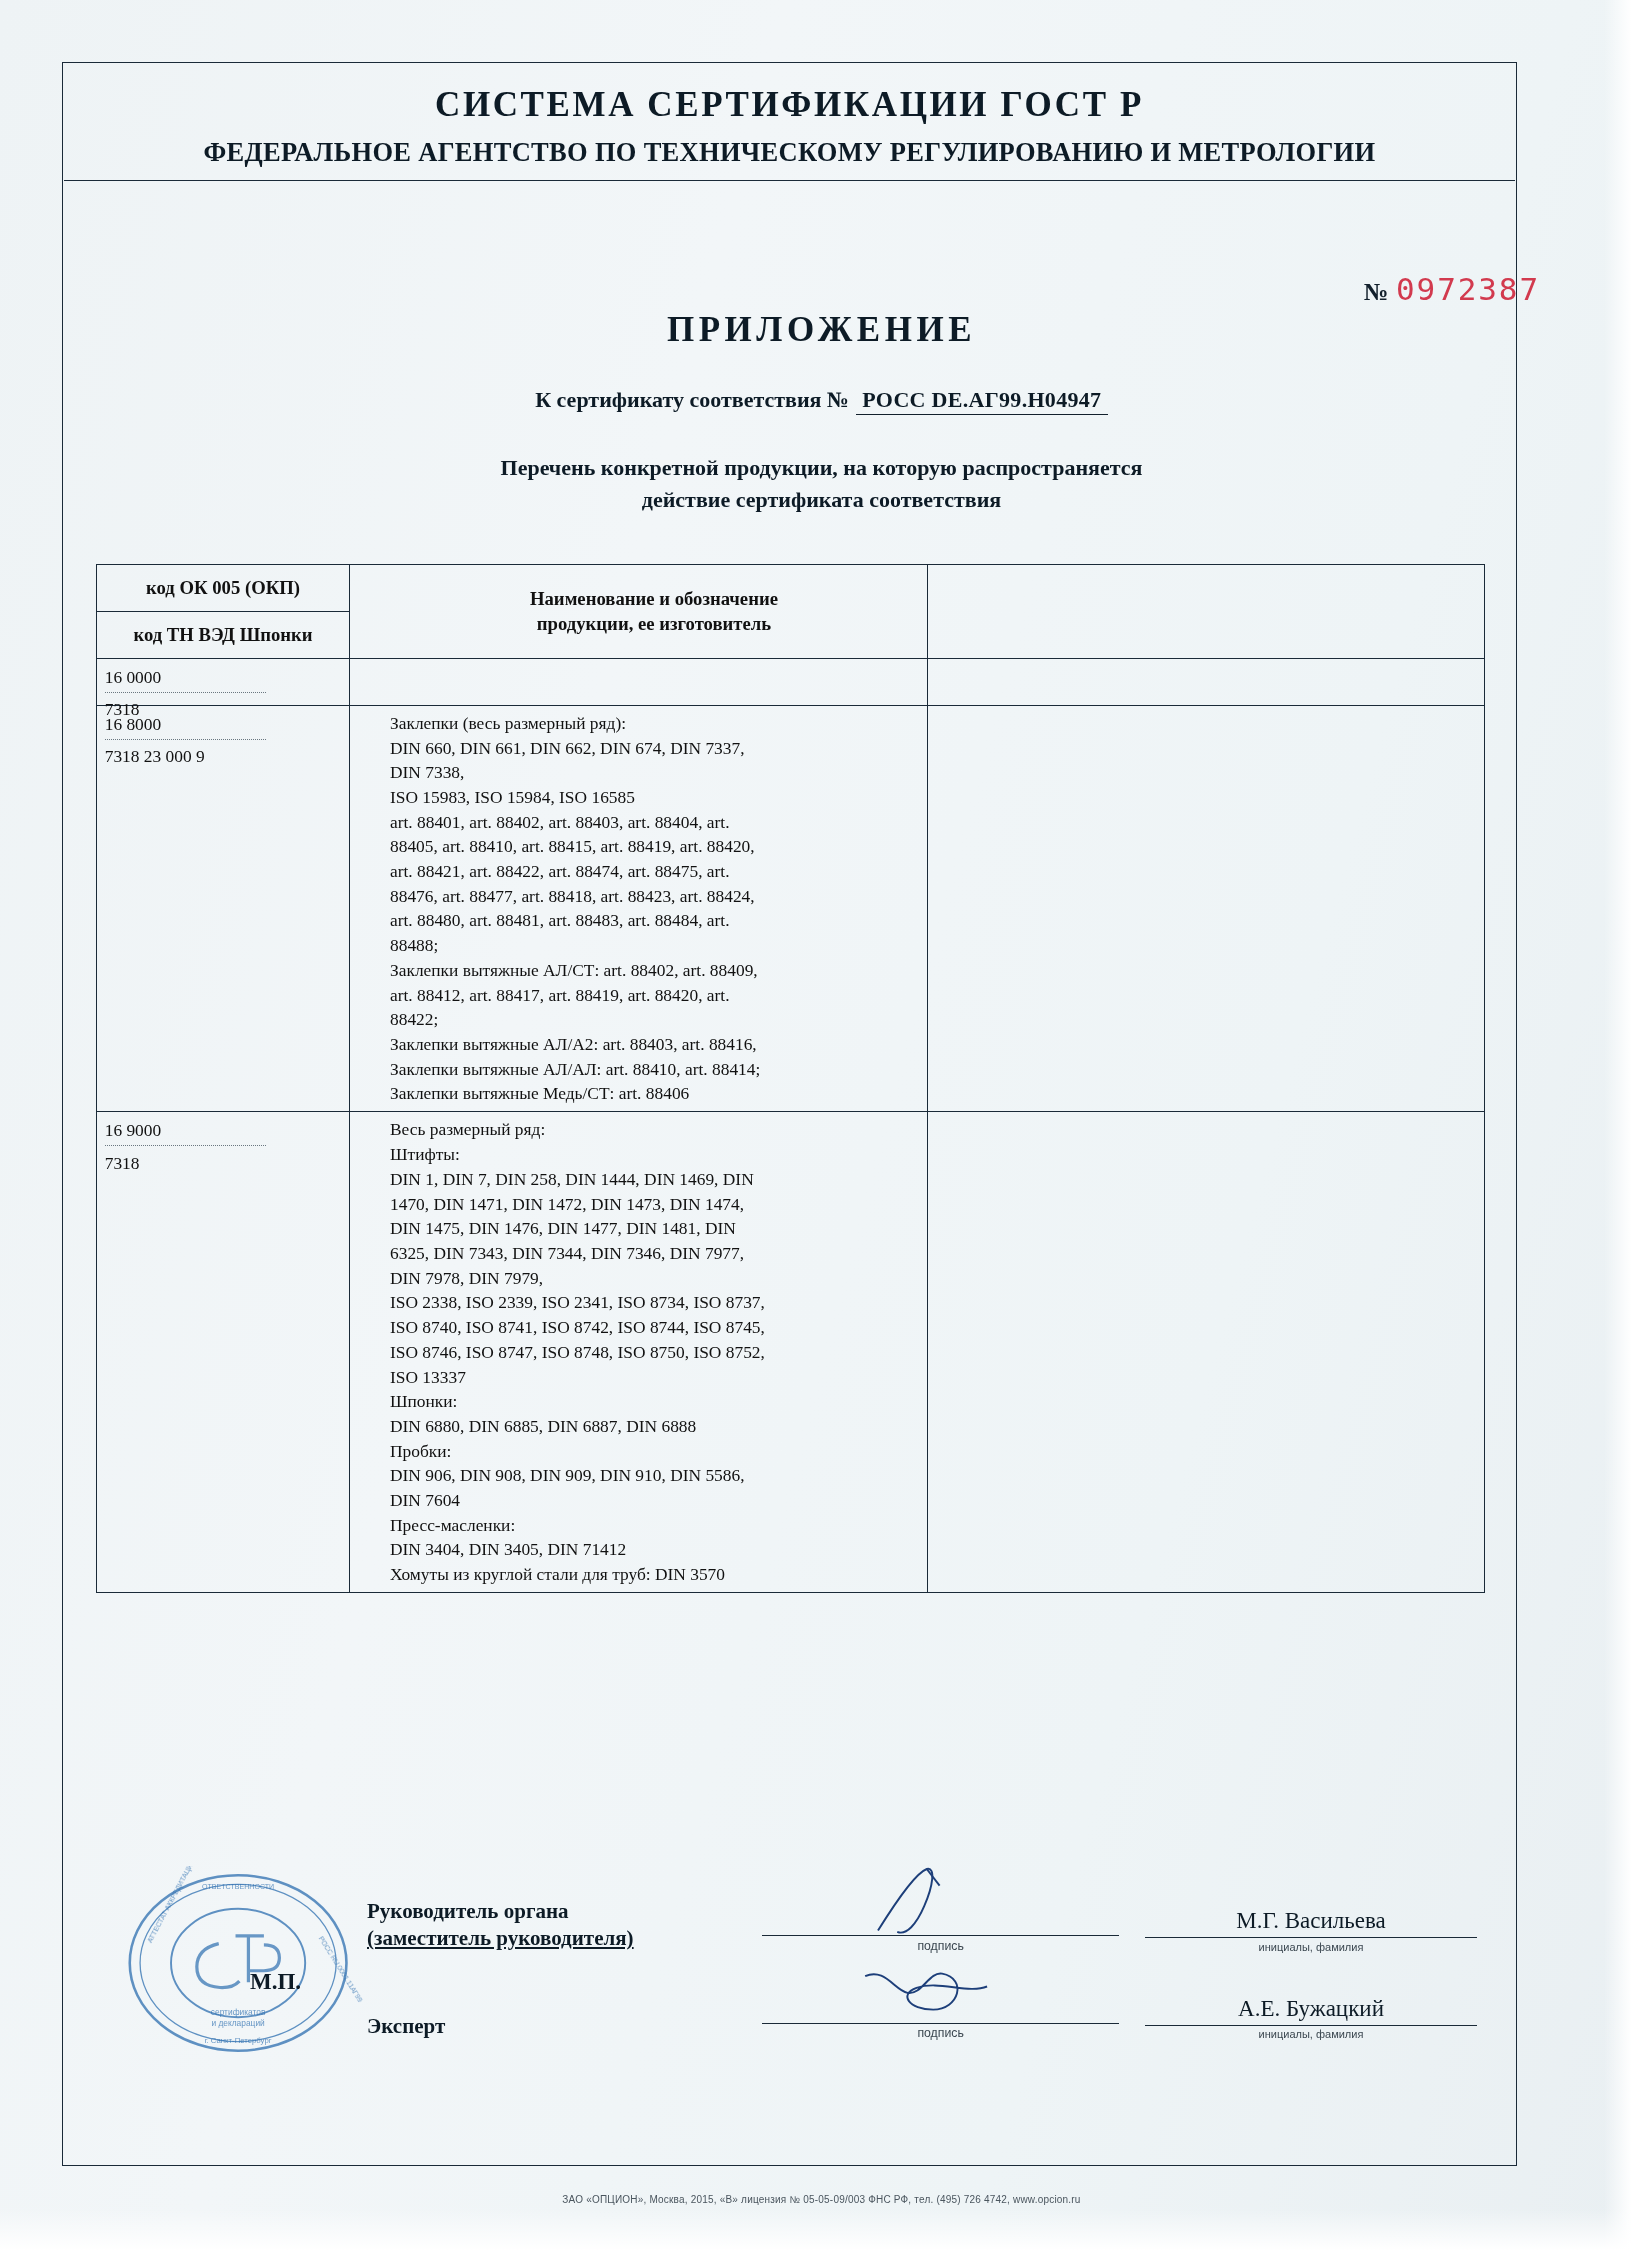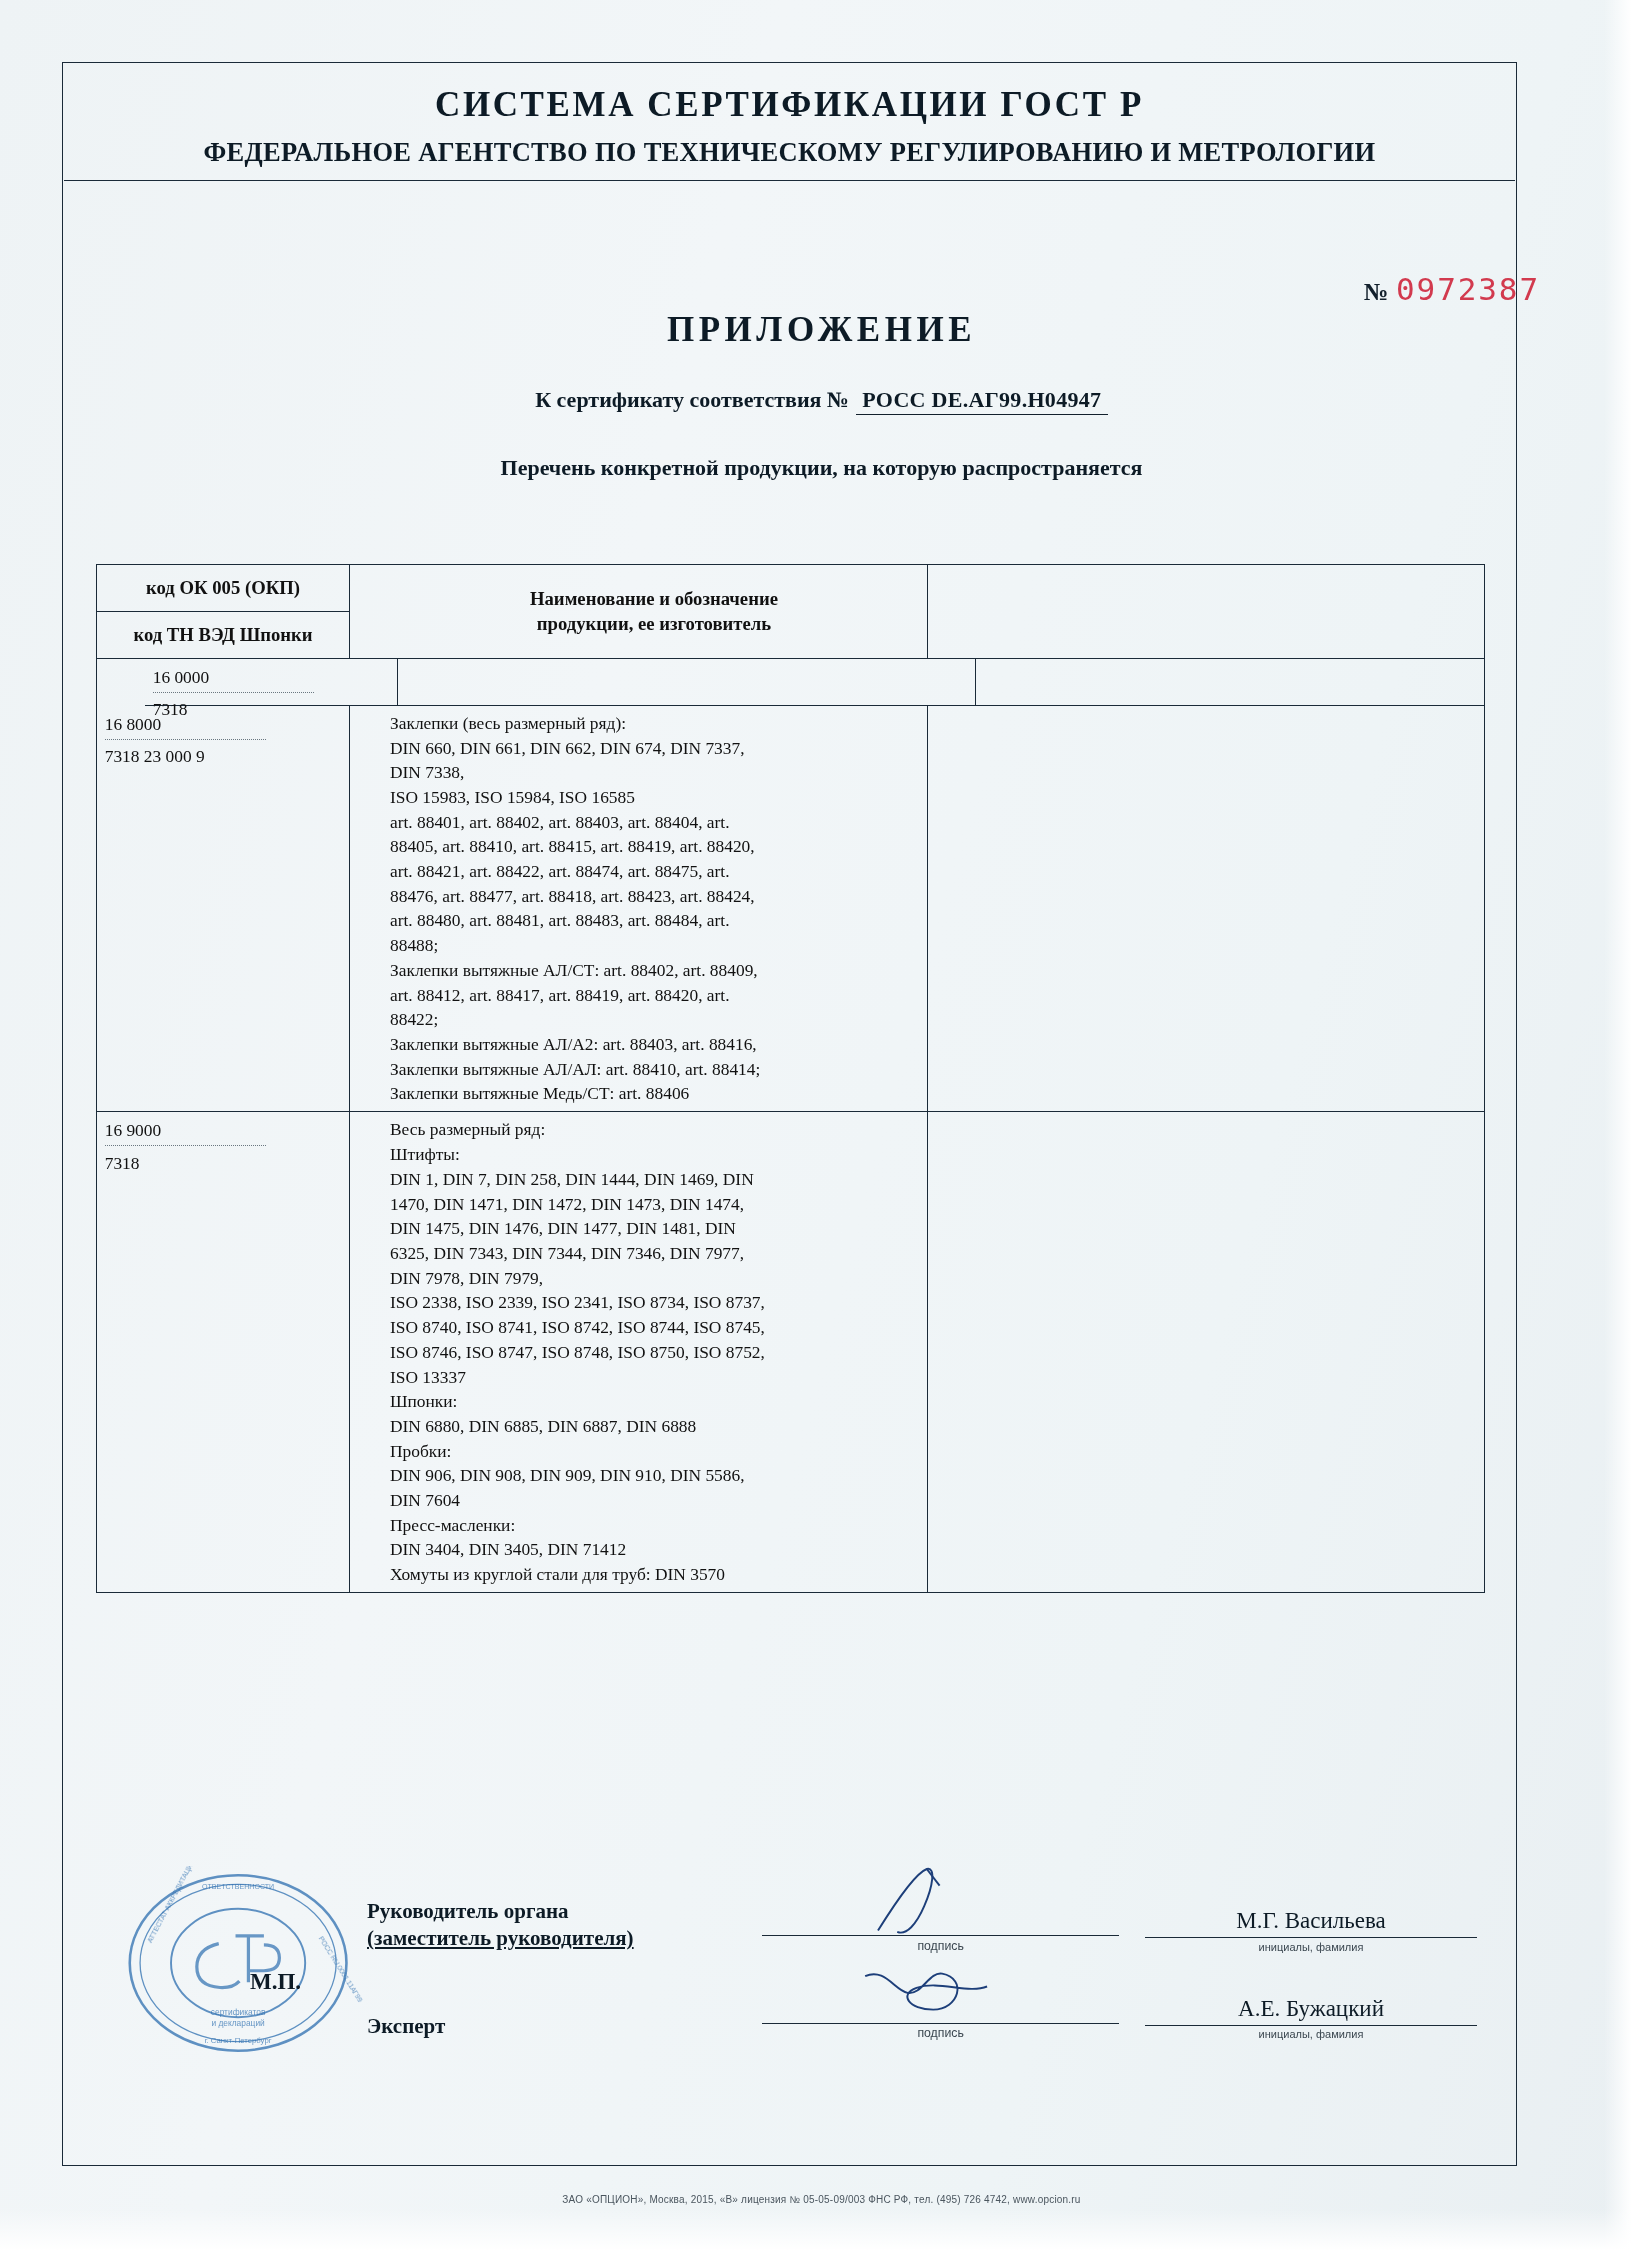--- a/index.html
+++ b/index.html
@@ -325,34 +325,35 @@
   </div>
 
   <div class="doc-title">ПРИЛОЖЕНИЕ</div>
 
   <div class="cert-line">
     <span>К сертификату соответствия №</span><span class="cert-no">РОСС DE.АГ99.Н04947</span>
   </div>
 
   <div class="desc-line">
     <div>Перечень конкретной продукции,  на которую распространяется</div>
+    <div>действие сертификата соответствия</div>
   </div>
 
   <div class="table">
 
     <div class="trow thead">
       <div class="c1">
         <div class="h1a">код ОК 005 (ОКП)</div>
         <div class="h1b">код ТН ВЭД Шпонки</div>
       </div>
       <div class="c2 body-pre" style="white-space:pre-line;">Наименование и обозначение
 продукции, ее изготовитель</div>
     </div>
 
-    <div class="trow" style="height:46px;margin-left:48px;">
+    <div class="trow" style="height:46px;">
       <div class="c1 code-cell">
         <span class="okp">16 0000</span>
         <span class="tnved">7318</span>
       </div>
       <div class="c2 body-text"></div>
       <div class="c3 body-text"></div>
     </div>
 
     <div class="trow">
       <div class="c1 code-cell">

